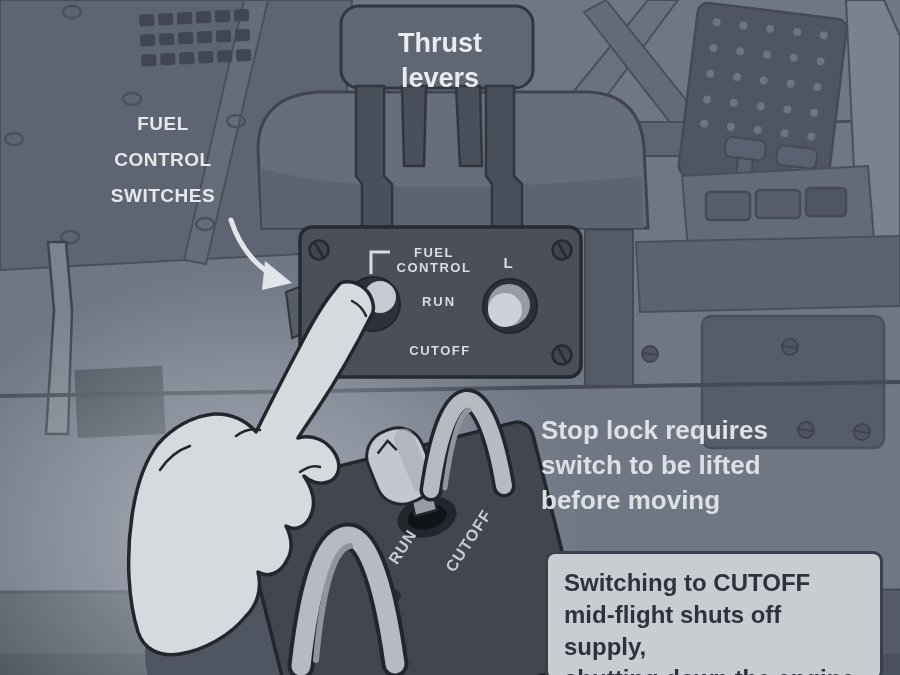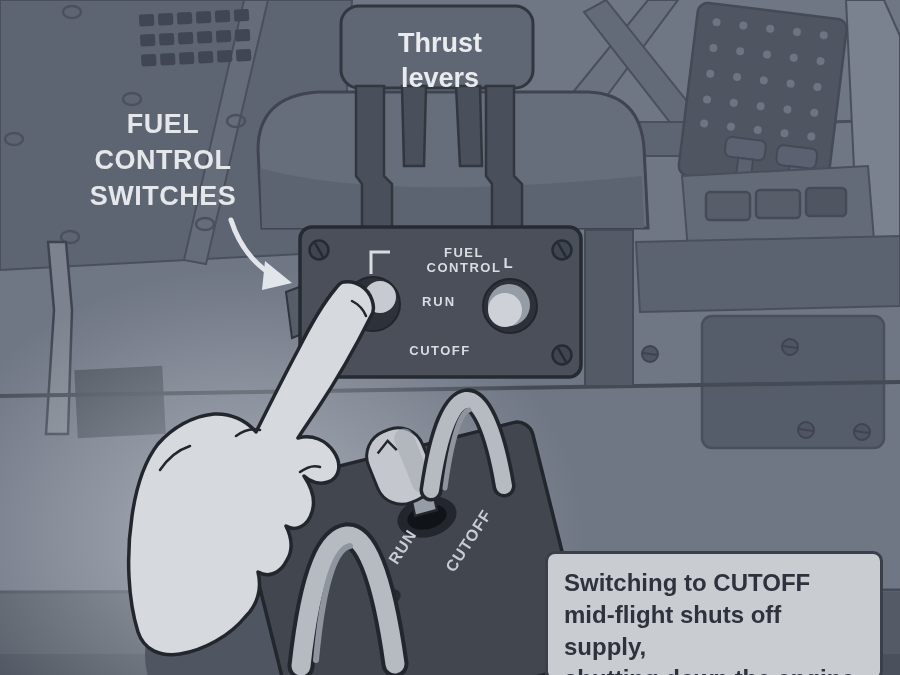--- a/index.html
+++ b/index.html
@@ -6,31 +6,31 @@
   .scene{
     position:relative;width:900px;height:675px;overflow:hidden;
     background:#6f7684;
     font-family:"Liberation Sans", sans-serif;
   }
   .scene svg{position:absolute;left:0;top:0;}
   .lbl{position:absolute;z-index:5;font-weight:bold;white-space:pre-line;}
   .lbl-thrust{left:330px;top:26px;width:220px;text-align:center;
     font-size:27px;line-height:35px;color:#e9ebee;}
   .lbl-fcs{left:55px;top:106px;width:216px;text-align:center;
-    font-size:27px;line-height:36px;color:#e5e7eb;letter-spacing:.5px;}
+    font-size:19px;line-height:36px;color:#e5e7eb;letter-spacing:.5px;}
   .lbl-guard{left:32px;top:468px;font-size:27px;line-height:39px;color:#3a3f4b;}
   .lbl-stoplock{left:541px;top:413px;font-size:26px;line-height:35px;color:#dde0e4;}
   .callout{
     position:absolute;z-index:6;left:545px;top:551px;width:338px;height:130px;
     box-sizing:border-box;background:#c9cdd2;border:3px solid #3a3f49;border-radius:10px;
     padding:13px 16px;font-weight:bold;font-size:24px;line-height:32px;color:#2e323d;
     white-space:pre-line;
   }
   .pnl{position:absolute;z-index:4;font-weight:bold;color:#d9dce1;}
-  .pnl-title{left:406px;top:245px;width:116px;text-align:center;font-size:13px;letter-spacing:1.5px;}
+  .pnl-title{left:376px;top:245px;width:116px;text-align:center;font-size:13px;letter-spacing:1.5px;}
   .pnl-L{left:498px;top:254px;width:20px;text-align:center;font-size:15px;}
   .pnl-run{left:414px;top:294px;width:50px;text-align:center;font-size:13px;letter-spacing:2px;}
   .pnl-cutoff{left:407px;top:343px;width:66px;text-align:center;font-size:13px;letter-spacing:1.5px;}
   .cu{position:absolute;z-index:4;font-weight:bold;color:#c9cdd3;font-size:16px;letter-spacing:1px;}
   .cu-run{left:377px;top:538px;width:52px;text-align:center;transform:rotate(-57deg);}
   .cu-cutoff{left:426px;top:532px;width:86px;text-align:center;transform:rotate(-57deg);}
 </style>
 </head>
 <body>
 
@@ -239,20 +239,23 @@
       <path d="M 160,470 Q 172,452 190,446"></path>
     </g>
   </g>
 </svg>
 
   <div class="lbl lbl-thrust">Thrust
 levers</div>
   <div class="lbl lbl-fcs">FUEL
 CONTROL
 SWITCHES</div>
+  <div class="lbl lbl-stoplock">Stop lock requires
+switch to be lifted
+before moving</div>
   <div class="callout">Switching to CUTOFF
 mid-flight shuts off supply,
 shutting down the engine.</div>
 
   <div class="pnl pnl-title">FUEL CONTROL</div>
   <div class="pnl pnl-L">L</div>
   <div class="pnl pnl-run">RUN</div>
   <div class="pnl pnl-cutoff">CUTOFF</div>
 
   <div class="cu cu-run">RUN</div>

